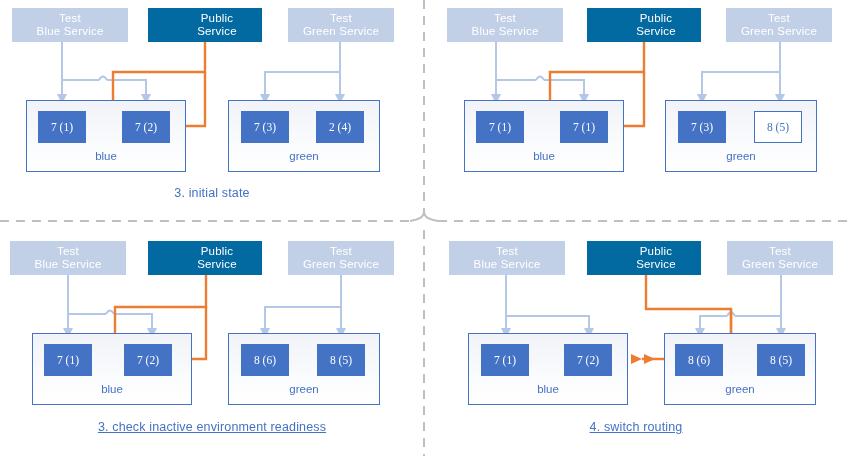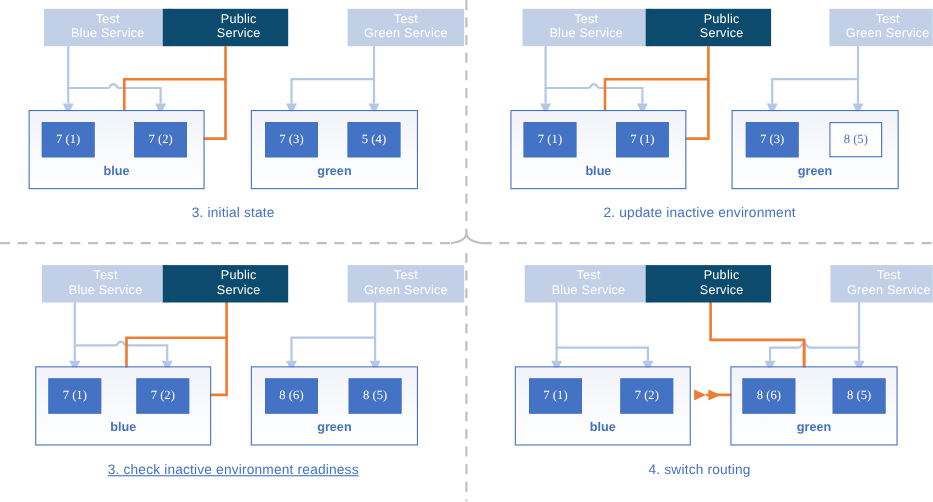--- a/index.html
+++ b/index.html
@@ -19,35 +19,34 @@
 
   .svc{
     position:absolute;
     display:flex;align-items:center;justify-content:center;
     text-align:center;
     color:#ffffff;
     font-size:11.5px;line-height:13.5px;
     letter-spacing:.2px;
     box-sizing:border-box;
   }
-  .svc.test{background:#c2d0e7;margin-left:28px;}
-  .svc.public{background:#0c4a6e;padding-left:24px;}
+  .svc.test{background:#c2d0e7;}
+  .svc.public{background:#0369a1;padding-left:24px;}
 
   .envbox{
     position:absolute;
     box-sizing:border-box;
     border:1px solid #4472c4;
     background:linear-gradient(to bottom,#f1f3f8 0%,#fafbfd 60%,#ffffff 100%);
   }
   .envlabel{
     position:absolute;
     text-align:center;
     font-size:11.5px;
     color:#4472c4;
-    font-weight:bold;
   }
 
   .node{
     position:absolute;
     box-sizing:border-box;
     display:flex;align-items:center;justify-content:center;
     font-size:11.5px;
     background:#4472c4;
     color:#ffffff;
     border:1px solid #4472c4;
@@ -124,21 +123,21 @@
       </div>
     </div>
 
     <div class="envbox" style="left:26px;top:100px;width:160px;height:72px;"></div>
     <div class="node" style="left:38px;top:111px;width:48px;height:32px;">7 (1)</div>
     <div class="node" style="left:122px;top:111px;width:48px;height:32px;">7 (2)</div>
     <div class="envlabel" style="left:26px;top:150px;width:160px;">blue</div>
 
     <div class="envbox" style="left:228px;top:100px;width:152px;height:72px;"></div>
     <div class="node" style="left:241px;top:111px;width:48px;height:32px;">7 (3)</div>
-    <div class="node" style="left:316px;top:111px;width:48px;height:32px;">5 (4)</div>
+    <div class="node" style="left:316px;top:111px;width:48px;height:32px;">2 (4)</div>
     <div class="envlabel" style="left:228px;top:150px;width:152px;">green</div>
 
     <div class="caption" style="top:186px;">3. initial state</div>
   </div>
 
   <div class="panel p2">
     <svg class="wires">
       <g stroke="#b4c7e7" stroke-width="2" fill="none">
         <path d="M72,42 L72,80 L112,80"></path>
         <path d="M120,80 L160,80 L160,94"></path>
@@ -183,21 +182,20 @@
     <div class="envbox" style="left:40px;top:100px;width:160px;height:72px;"></div>
     <div class="node" style="left:52px;top:111px;width:48px;height:32px;">7 (1)</div>
     <div class="node" style="left:136px;top:111px;width:48px;height:32px;">7 (1)</div>
     <div class="envlabel" style="left:40px;top:150px;width:160px;">blue</div>
 
     <div class="envbox" style="left:241px;top:100px;width:152px;height:72px;"></div>
     <div class="node" style="left:254px;top:111px;width:48px;height:32px;">7 (3)</div>
     <div class="node ghost" style="left:330px;top:111px;width:48px;height:32px;">8 (5)</div>
     <div class="envlabel" style="left:241px;top:150px;width:152px;">green</div>
 
-    <div class="caption" style="top:186px;">2. update inactive environment</div>
   </div>
 
   <div class="panel p3">
     <svg class="wires">
       <g stroke="#b4c7e7" stroke-width="2" fill="none">
         <path d="M68,42 L68,86 L106,86"></path>
         <path d="M114,86 L152,86 L152,100"></path>
         <path d="M106,86 q4,-7 8,0"></path>
         <path d="M68,86 L68,100"></path>
       </g>
@@ -300,21 +298,21 @@
     <div class="envbox" style="left:44px;top:105px;width:160px;height:72px;"></div>
     <div class="node" style="left:57px;top:116px;width:48px;height:32px;">7 (1)</div>
     <div class="node" style="left:140px;top:116px;width:48px;height:32px;">7 (2)</div>
     <div class="envlabel" style="left:44px;top:155px;width:160px;">blue</div>
 
     <div class="envbox" style="left:240px;top:105px;width:152px;height:72px;"></div>
     <div class="node" style="left:251px;top:116px;width:48px;height:32px;">8 (6)</div>
     <div class="node" style="left:333px;top:116px;width:48px;height:32px;">8 (5)</div>
     <div class="envlabel" style="left:240px;top:155px;width:152px;">green</div>
 
-    <div class="caption" style="top:192px;">4. switch routing</div>
+    <div class="caption" style="top:192px;text-decoration:underline;">4. switch routing</div>
   </div>
 
   <svg class="divider">
     <g stroke="#bfbfbf" stroke-width="2" fill="none" stroke-dasharray="9 7">
       <line x1="0" y1="221" x2="410" y2="221"></line>
       <line x1="438" y1="221" x2="848" y2="221"></line>
       <line x1="424" y1="0" x2="424" y2="212"></line>
       <line x1="424" y1="230" x2="424" y2="456"></line>
     </g>
     <path d="M410,221 q14,-2 14,-9" stroke="#bfbfbf" stroke-width="2" fill="none"></path>

